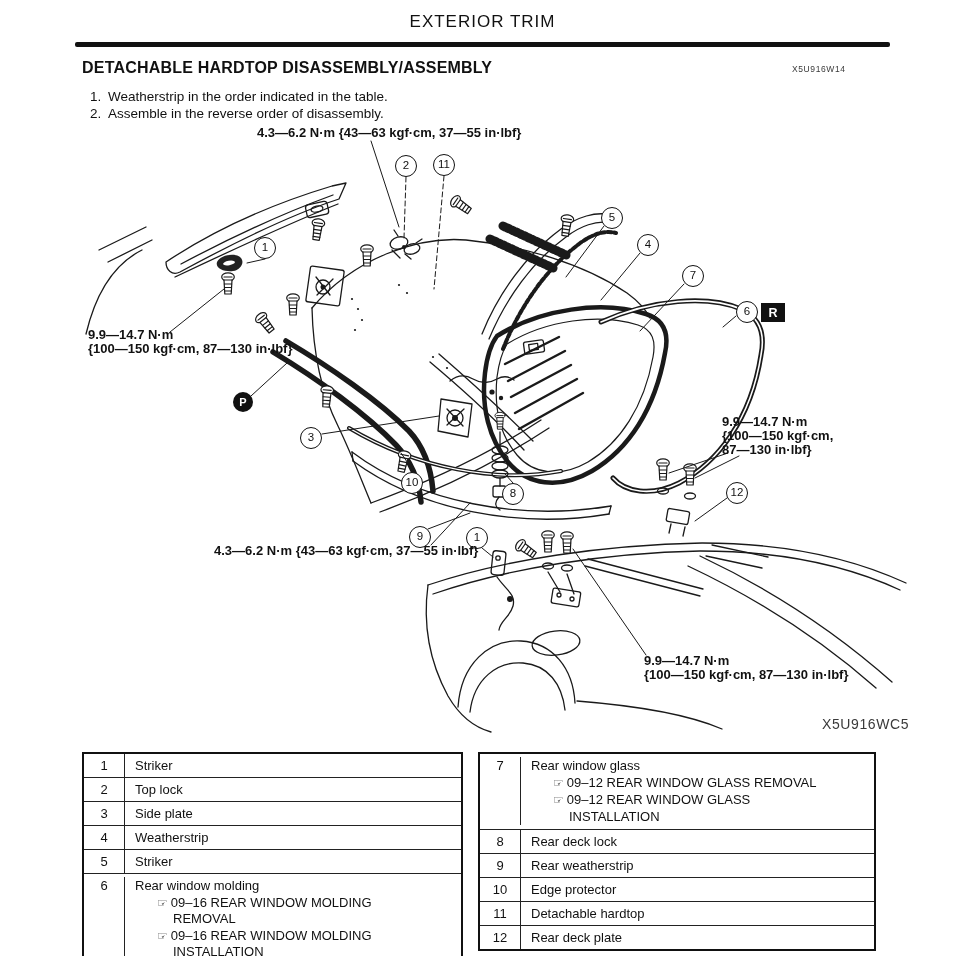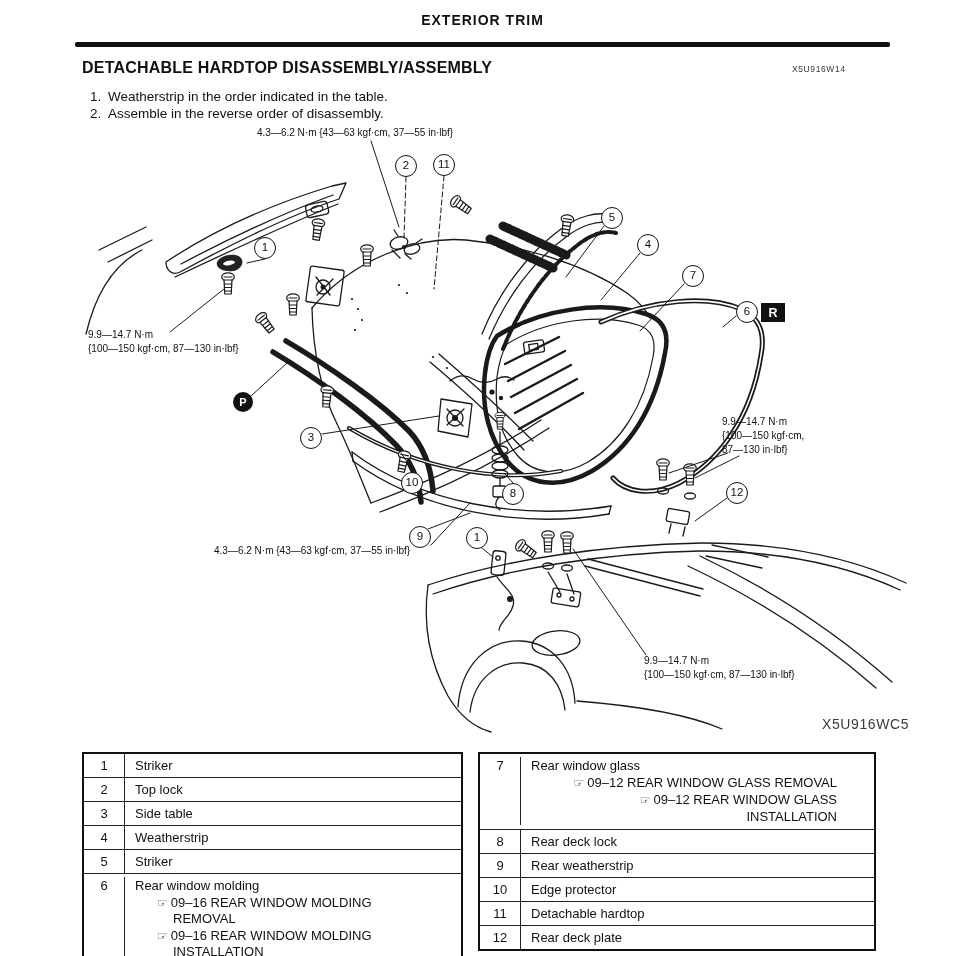--- a/index.html
+++ b/index.html
@@ -2,21 +2,21 @@
 <html><head>
 <meta charset="utf-8">
 <style>
   html,body{margin:0;padding:0;background:#e8e8e8;}
   .page{
     position:relative;width:956px;height:956px;background:#ffffff;
     font-family:"Liberation Sans",sans-serif;color:#111;overflow:hidden;
   }
   
   .hdr{position:absolute;left:75px;top:12px;width:815px;text-align:center;}
-  .hdr .title{font-size:14px;font-weight:700;letter-spacing:1px;}
+  .hdr .title{font-size:17px;font-weight:400;letter-spacing:1px;}
   .title-rule{position:absolute;left:75px;top:42px;width:815px;height:5px;background:#111;border-radius:2px;}
   .section-title{position:absolute;left:82px;top:59px;font-size:16px;font-weight:700;letter-spacing:.2px;}
   .figcode{position:absolute;font-size:8.5px;letter-spacing:.6px;color:#3a3a3a;}
   .figcode.top{left:792px;top:64px;}
   .figcode.bottom{left:774px;top:716px;font-size:14px;margin-left:48px;}
   .instructions{position:absolute;left:90px;top:88px;font-size:13.5px;line-height:17px;}
   .instr-line{display:flex;}
   .instr-line .n{width:18px;}
   
   .diagram{position:absolute;inset:0;}
@@ -27,35 +27,35 @@
     font-size:11.5px;line-height:1;box-sizing:border-box;
   }
   .badge-p{
     position:absolute;width:20px;height:20px;border-radius:50%;background:#111;color:#fff;
     display:flex;align-items:center;justify-content:center;font-size:11px;font-weight:700;
   }
   .badge-r{
     position:absolute;width:24px;height:19px;background:#111;color:#fff;
     display:flex;align-items:center;justify-content:center;font-size:12.5px;font-weight:700;
   }
-  .torque{position:absolute;font-size:10px;font-weight:400;line-height:14px;white-space:nowrap;}
+  .torque{position:absolute;font-size:13px;font-weight:700;line-height:14px;white-space:nowrap;}
   
   .tbl{position:absolute;border:2px solid #111;background:#fff;font-size:13px;}
   .tbl-left{left:82px;top:752px;width:377px;}
   .tbl-right{left:478px;top:752px;width:394px;}
   .trow{display:flex;border-top:1.5px solid #222;min-height:23px;align-items:center;}
   .trow:first-child{border-top:none;}
   .trow.tall{align-items:flex-start;padding:3px 0 4px 0;min-height:0;}
   .tnum{width:40px;flex:0 0 40px;text-align:center;border-right:1.5px solid #222;align-self:stretch;
         display:flex;align-items:center;justify-content:center;padding:1px 0;}
   .trow.tall .tnum{align-items:flex-start;padding-top:1px;}
   .tname{padding:1px 6px 1px 10px;line-height:15.5px;}
   .ref{display:block;margin-left:22px;padding-left:16px;text-indent:-16px;margin-top:1px;}
   .tbl-left .ref{max-width:230px;}
-  .tbl-right .ref{max-width:268px;text-align:right;}
+  .tbl-right .ref{max-width:268px;}
   .reficon{font-family:"DejaVu Sans",sans-serif;font-size:12px;margin-right:3px;}
 </style>
 </head>
 <body>
 
 <div class="page">
 
   <div class="hdr">
     <div class="title">EXTERIOR TRIM</div>
   </div>
@@ -315,21 +315,21 @@
     <div class="trow">
       <div class="tnum">1</div>
       <div class="tname">Striker</div>
     </div>
     <div class="trow">
       <div class="tnum">2</div>
       <div class="tname">Top lock</div>
     </div>
     <div class="trow">
       <div class="tnum">3</div>
-      <div class="tname">Side table</div>
+      <div class="tname">Side plate</div>
     </div>
     <div class="trow">
       <div class="tnum">4</div>
       <div class="tname">Weatherstrip</div>
     </div>
     <div class="trow">
       <div class="tnum">5</div>
       <div class="tname">Striker</div>
     </div>
     <div class="trow tall">

